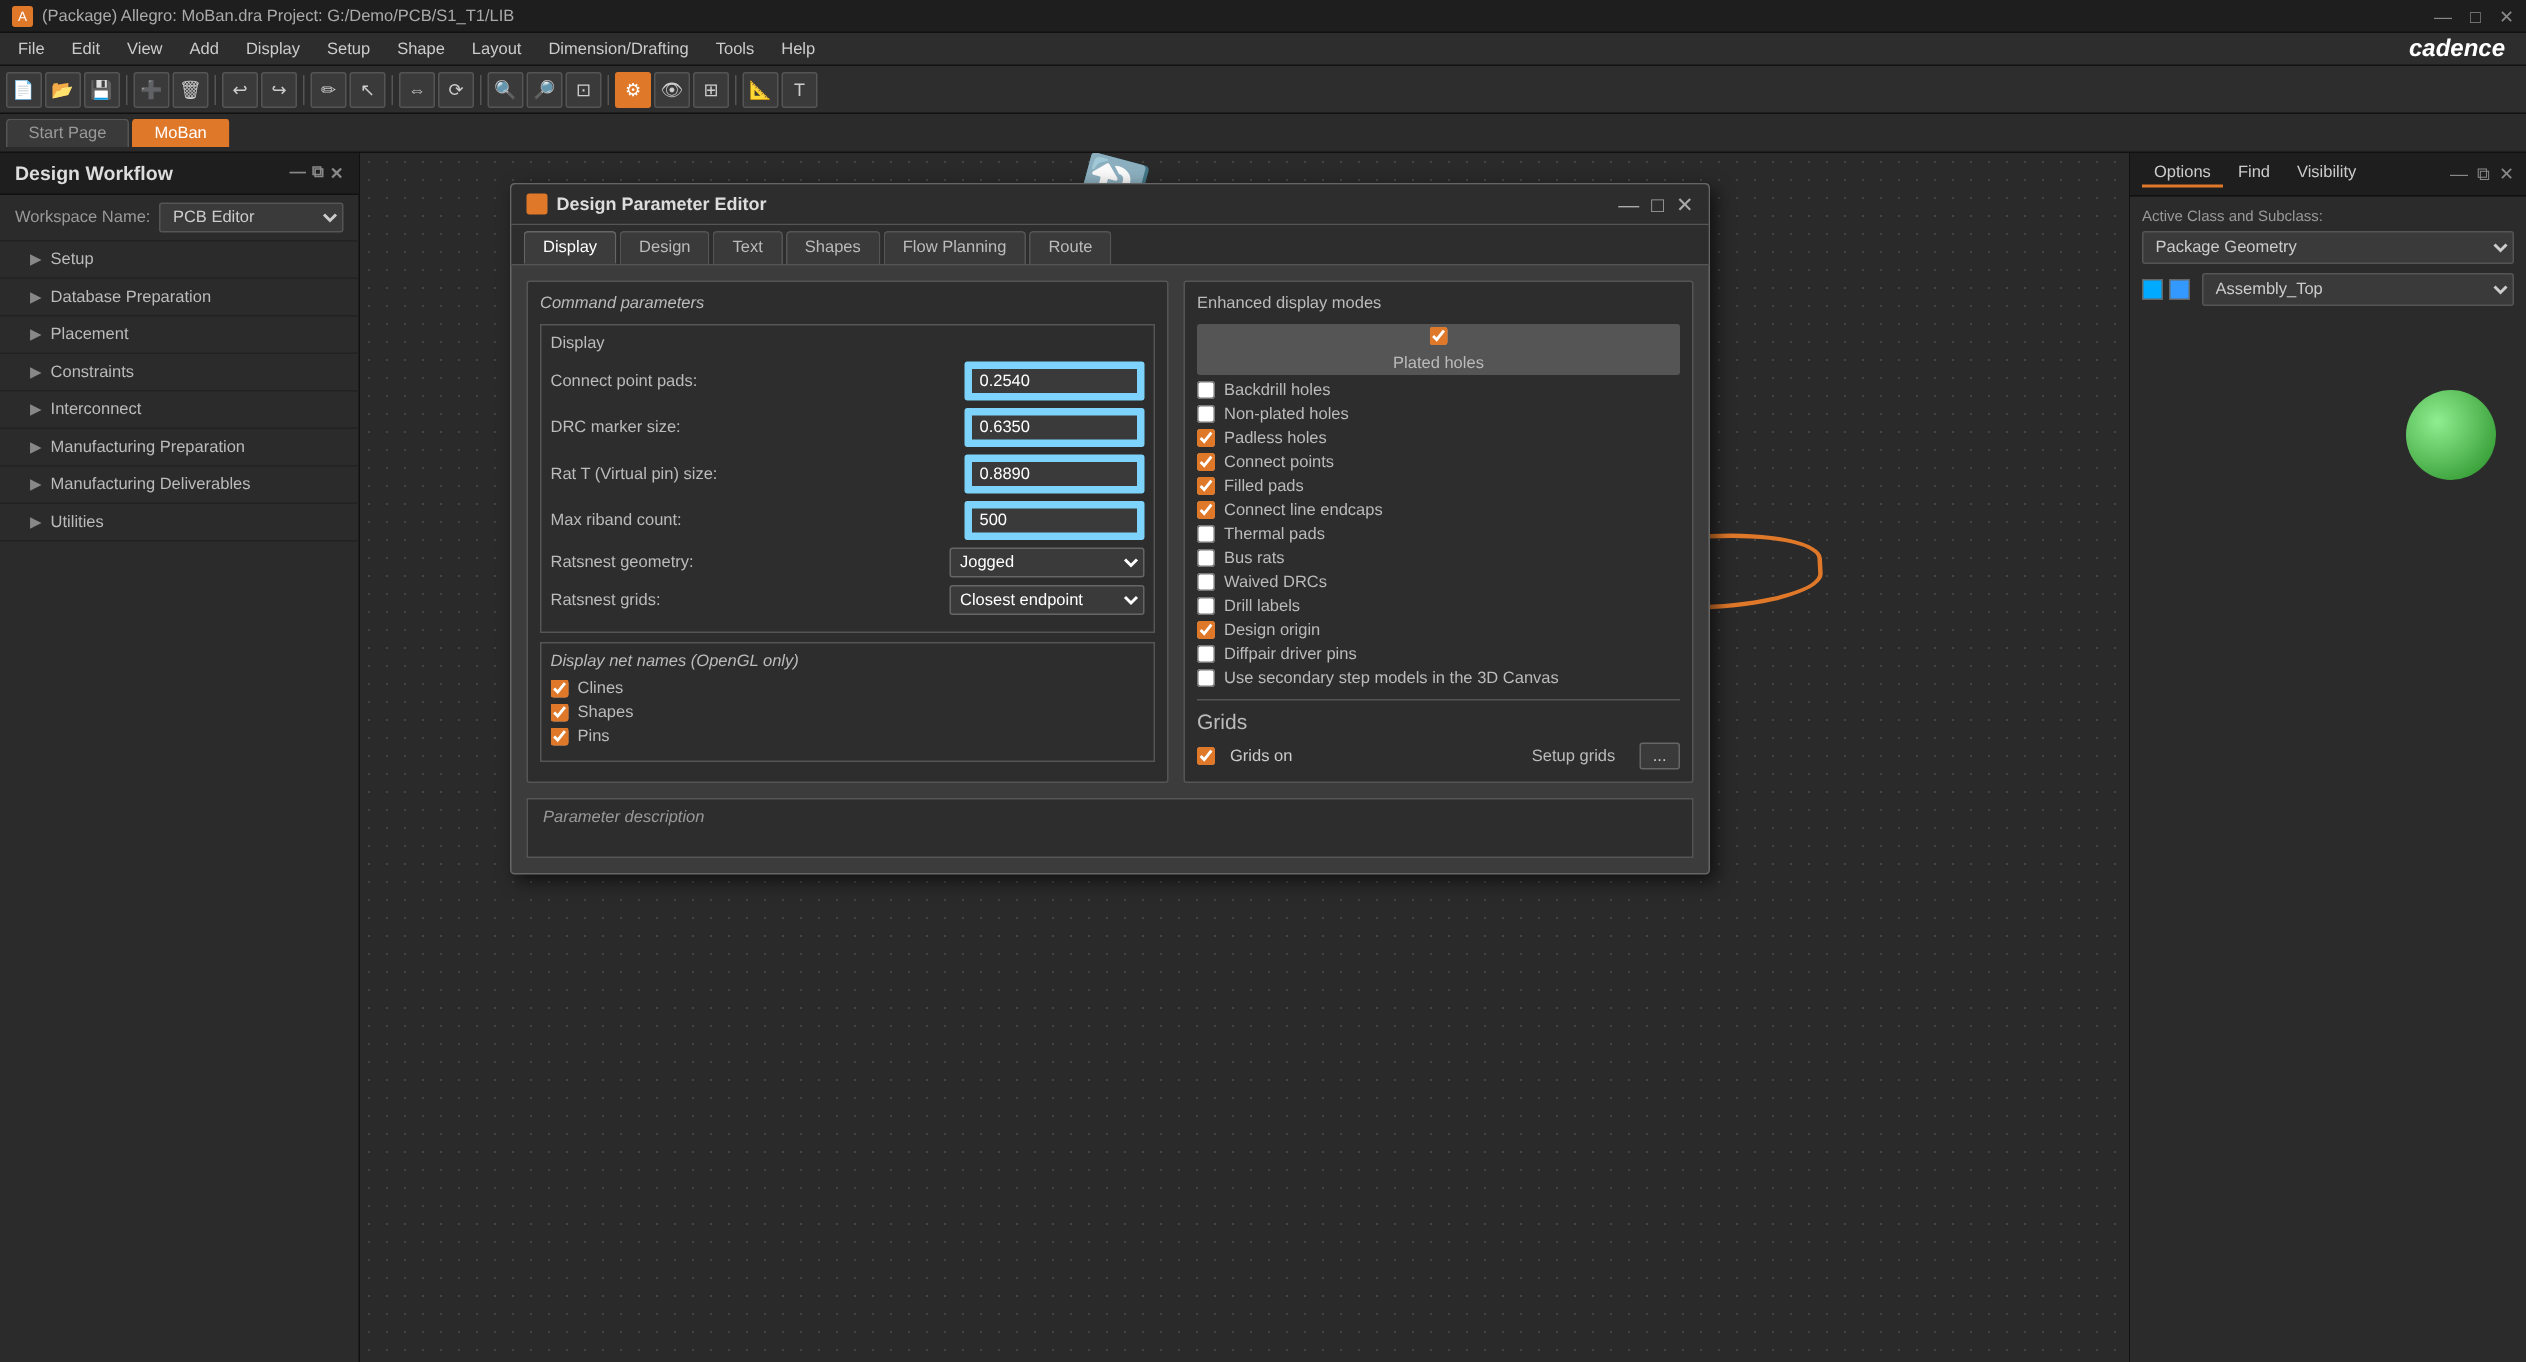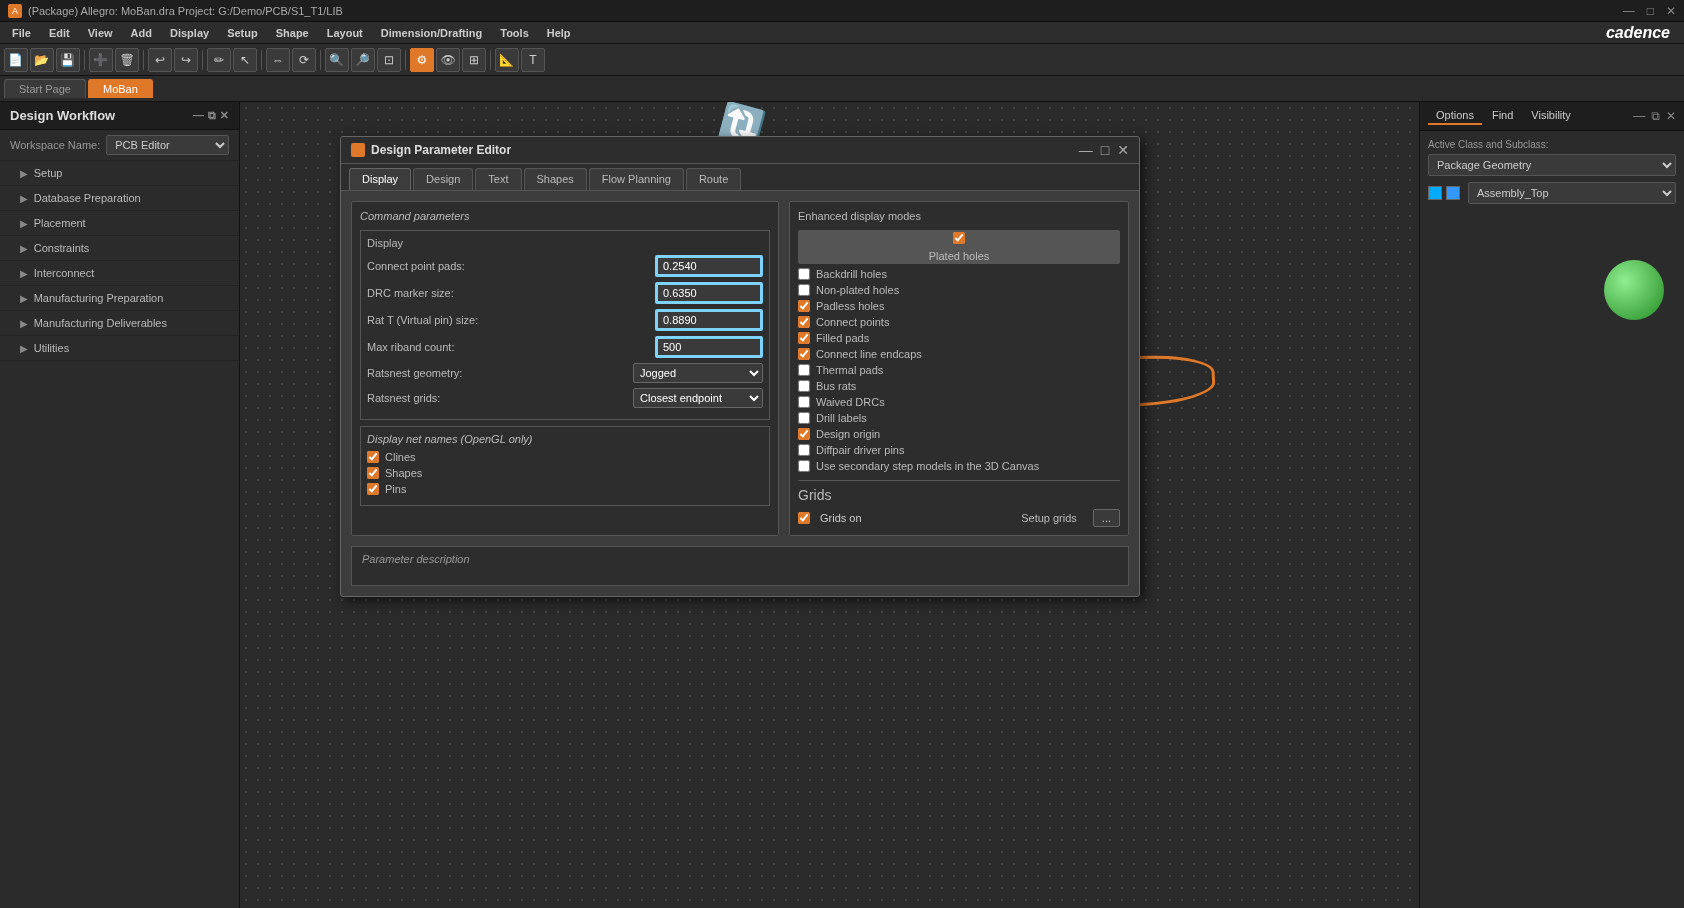--- a/index.html
+++ b/index.html
@@ -7,21 +7,21 @@
 
     
     .title-bar { background: #1e1e1e; color: #aaa; font-size: 11px; padding: 3px 8px; display: flex; align-items: center; justify-content: space-between; height: 22px; border-bottom: 1px solid #111; }
     .title-bar-left { display: flex; align-items: center; gap: 6px; }
     .title-bar-icon { width: 14px; height: 14px; background: #e0782a; border-radius: 2px; font-size: 9px; display: flex; align-items: center; justify-content: center; color: white; }
     .title-bar-right { display: flex; gap: 12px; font-size: 12px; color: #888; }
     .title-bar-right span { cursor: pointer; }
 
     
     .menu-bar { background: #2d2d2d; display: flex; gap: 2px; padding: 2px 4px; height: 22px; align-items: center; border-bottom: 1px solid #111; }
-    .menu-item { color: #ccc; font-size: 11px; padding: 2px 8px; cursor: pointer; border-radius: 2px; font-weight: bold; }
+    .menu-item { color: #ccc; font-size: 11px; padding: 2px 8px; cursor: pointer; border-radius: 2px; }
 
     
     .toolbar { background: #2d2d2d; display: flex; align-items: center; padding: 2px 4px; height: 32px; border-bottom: 1px solid #111; gap: 2px; overflow: hidden; }
     .tb-btn { width: 24px; height: 24px; background: #3a3a3a; border: 1px solid #555; border-radius: 2px; display: flex; align-items: center; justify-content: center; cursor: pointer; font-size: 12px; color: #ccc; }
     .tb-separator { width: 1px; height: 20px; background: #555; margin: 0 2px; }
     .tb-btn-active { background: #e0782a; border-color: #e0782a; color: white; }
 
     
     .tab-bar { background: #2b2b2b; display: flex; align-items: center; padding: 0 4px; height: 26px; border-bottom: 1px solid #111; }
     .tab-inactive { background: #3a3a3a; color: #999; padding: 3px 14px; border-radius: 3px 3px 0 0; cursor: pointer; font-size: 11px; border: 1px solid #555; border-bottom: none; margin-right: 2px; }
@@ -56,40 +56,40 @@
     .options-section { padding: 8px; }
     .options-label { color: #999; font-size: 10px; margin-bottom: 4px; }
     .options-dropdown { width: 100%; background: #3a3a3a; border: 1px solid #555; color: #ccc; font-size: 11px; padding: 3px 4px; border-radius: 2px; margin-bottom: 6px; }
     .options-class-row { display: flex; align-items: center; gap: 4px; }
     .color-swatch { width: 14px; height: 14px; border: 1px solid #666; }
 
     
     .pcb-canvas { width: 100%; height: 100%; background-color: #2a2a2a; background-image: radial-gradient(circle, #444 1px, transparent 1px); background-size: 12px 12px; position: relative; }
 
     
-    .dialog-overlay { position: absolute; top: 34px; left: 100px; width: 800px; background: #3c3c3c; border: 1px solid #666; box-shadow: 4px 4px 12px rgba(0,0,0,0.6); z-index: 100; border-radius: 3px; }
+    .dialog-overlay { position: absolute; top: 20px; left: 100px; width: 800px; background: #3c3c3c; border: 1px solid #666; box-shadow: 4px 4px 12px rgba(0,0,0,0.6); z-index: 100; border-radius: 3px; }
     .dialog-title-bar { background: #2d2d2d; padding: 5px 10px; display: flex; align-items: center; justify-content: space-between; border-bottom: 1px solid #555; border-radius: 3px 3px 0 0; }
     .dialog-title-icon { width: 14px; height: 14px; background: #e0782a; border-radius: 2px; margin-right: 6px; display: inline-block; }
     .dialog-title-text { color: #ddd; font-size: 12px; font-weight: bold; }
     .dialog-title-controls { display: flex; gap: 8px; color: #aaa; font-size: 14px; }
     .dialog-title-controls span { cursor: pointer; }
 
     
     .dialog-tabs { display: flex; background: #2d2d2d; padding: 4px 8px 0; gap: 2px; border-bottom: 1px solid #555; }
     .dtab { padding: 4px 12px; font-size: 11px; color: #bbb; cursor: pointer; border: 1px solid #555; border-bottom: none; border-radius: 3px 3px 0 0; background: #3a3a3a; }
     .dtab-active { padding: 4px 12px; font-size: 11px; color: #fff; cursor: pointer; border: 1px solid #666; border-bottom: 1px solid #3c3c3c; border-radius: 3px 3px 0 0; background: #3c3c3c; }
 
     
     .dialog-content { padding: 10px; display: flex; gap: 10px; }
     .section-header { color: #bbb; font-size: 11px; margin-bottom: 8px; font-style: italic; }
     .subsection-label { color: #bbb; font-size: 11px; margin-bottom: 6px; }
 
     .param-row { display: flex; align-items: center; margin-bottom: 5px; }
     .param-label { color: #bbb; font-size: 11px; flex: 1; }
-    .param-input { background: #3a3a3a; border: 3px solid #7dd3fc; color: #fff; font-size: 11px; padding: 2px 5px; width: 108px; border-radius: 2px; }
+    .param-input { background: #3a3a3a; border: 5px solid #7dd3fc; color: #fff; font-size: 11px; padding: 2px 5px; width: 120px; border-radius: 2px; }
     .param-select { background: #3a3a3a; border: 1px solid #666; color: #fff; font-size: 11px; padding: 2px 2px; width: 130px; border-radius: 2px; }
     .checkbox-row { display: flex; align-items: center; gap: 6px; margin-bottom: 4px; }
     .checkbox-row label { color: #bbb; font-size: 11px; }
     .edm-row { display: flex; align-items: center; gap: 6px; margin-bottom: 4px; }
     .edm-row label { color: #bbb; font-size: 11px; }
 
     .highlighted-row { background: #555; border-radius: 2px; padding: 2px 4px; flex-direction: column; }
 
     .grids-section { margin-top: 8px; border-top: 1px solid #555; padding-top: 6px; }
     .grids-title { color: #bbb; font-size: 14px; margin-bottom: 6px; }

